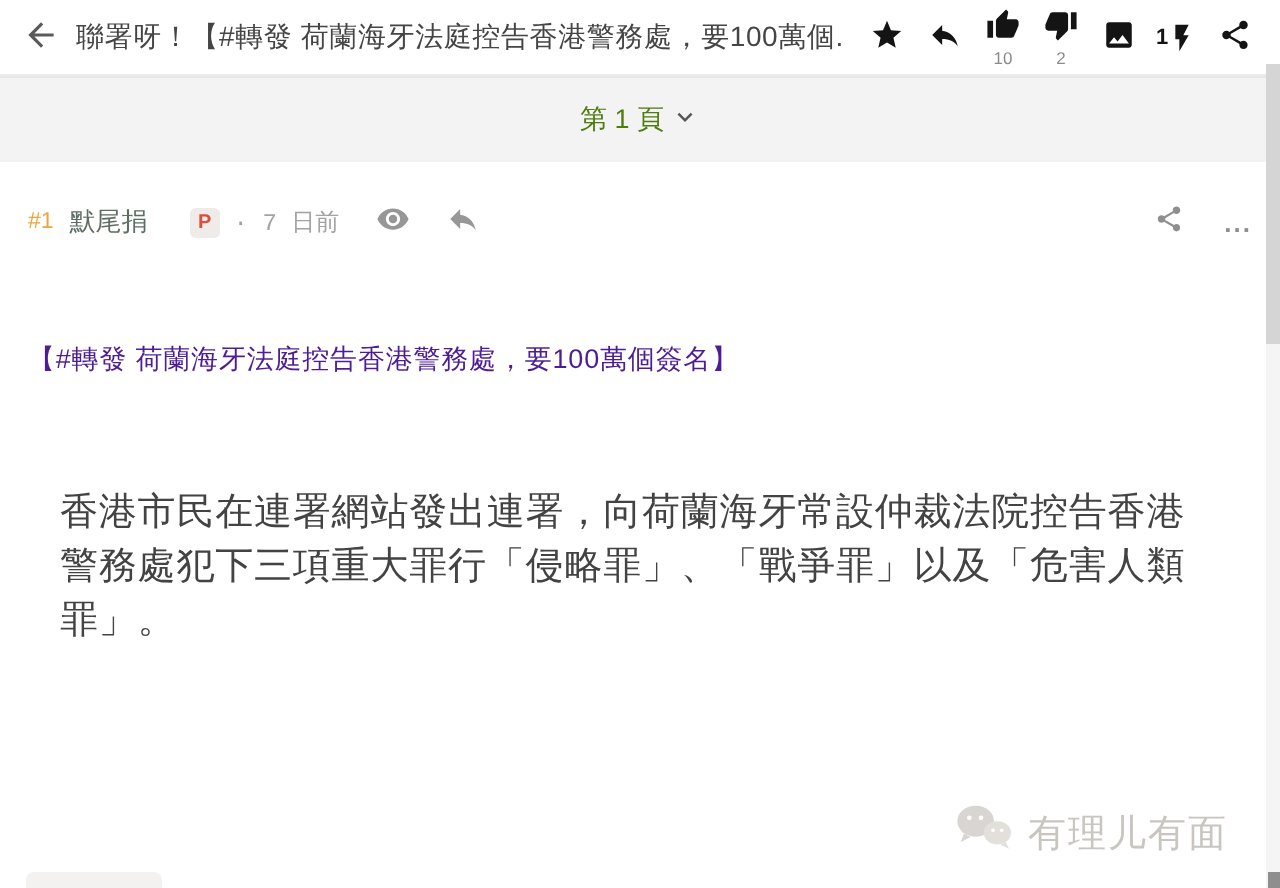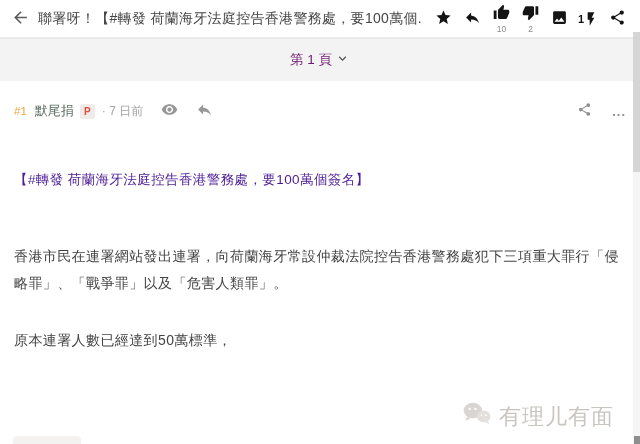--- a/index.html
+++ b/index.html
@@ -23,52 +23,52 @@
   .top-actions { display:flex; align-items:center; margin-left:6px; }
   .action { display:flex; flex-direction:column; align-items:center; width:29px; }
   .action svg { width:17px; height:17px; fill:#141414; }
   .action .count { font-size:8.5px; color:#8a8a8a; line-height:1; margin-top:1px; }
   .flashwrap { display:flex; flex-direction:row; align-items:center; }
   .flash-num { font-size:11px; font-weight:bold; color:#141414; margin-right:-1px; }
   
   .pagebar {
     height:42px; background:#f3f3f3; border-top:1px solid #e7e7e7;
     display:flex; align-items:center; justify-content:center; gap:3px;
-    font-size:13.5px; color:#701a75; cursor:pointer;
+    font-size:13.5px; color:#4d7c0f; cursor:pointer;
   }
   .pagebar svg { width:15px; height:15px; fill:#565656; }
   
   .content { padding:0 14px; }
   .post-head { display:flex; align-items:center; margin-top:20px; font-size:13px; }
   .post-num { color:#efa53e; font-size:11.5px; margin-right:8px; }
-  .author { color:#5d6f63; margin-right:6px; cursor:pointer; }
+  .author { color:#5d6f63; margin-right:21px; cursor:pointer; }
   .badge {
     background:#eeebe8; color:#dc4f3d; font-weight:bold; font-size:10px;
     width:15px; height:15px; border-radius:3px; display:inline-flex;
     align-items:center; justify-content:center; margin-right:7px;
   }
-  .time { color:#a3a3a3; font-size:12px; }
+  .time { color:#a3a3a3; font-size:12px;font-family:Liberation Mono, monospace; }
   .head-ic { margin-left:18px; }
   .head-ic svg { width:17px; height:17px; fill:#979797; }
   .spacer { flex:1; }
   .share-sm svg { width:15px; height:15px; fill:#8f8f8f; }
   .more { color:#8f8f8f; font-size:13px; font-weight:bold; letter-spacing:1px; margin-left:20px; cursor:pointer; }
   .post-title { margin:50px 0 0 0; font-size:13.5px; color:#4c1d95; letter-spacing:.4px; }
-  .para { margin:0; font-size:14px; color:#434343; line-height:27px; letter-spacing:.4px; }
+  .para { margin:16px; font-size:19px; color:#434343; line-height:27px; letter-spacing:.4px; }
   .para1 { margin-top:54px; }
   .para2 { margin-top:30px; }
   .post-link { display:inline-block; margin-top:34px; font-size:11px; color:#4e808e; text-decoration:none; letter-spacing:.2px; }
   
   .link-chip {
     position:absolute; left:13px; top:436px; width:68px; height:10px;
     background:#f4f2f1; border-radius:4px 4px 0 0; cursor:pointer;
   }
   .watermark {
     position:absolute; right:26px; top:401px; display:flex; align-items:center;
-    gap:7px; color:#c9c6c1; font-size:22px; letter-spacing:1px;
+    gap:7px; color:#c9c6c1; font-size:19px; letter-spacing:1px;
   }
   .watermark svg { width:30px; height:25px; }
   
   .scroll-track { position:absolute; right:0; top:32px; width:7px; height:412px; background:#f5f5f5; }
   .scroll-thumb { position:absolute; right:0; top:32px; width:7px; height:140px; background:#d5d5d5; cursor:grab; }
   .scroll-nub { position:absolute; right:0; bottom:0; width:6px; height:8px; background:#8e8e8e; }
 </style>
 </head>
 <body>
 
@@ -174,21 +174,21 @@
           <svg viewBox="0 0 24 24">
               <path d="M18 16.08c-.76 0-1.44.3-1.96.77L8.91 12.7c.05-.23.09-.46.09-.7s-.04-.47-.09-.7l7.05-4.11c.54.5 1.25.81 2.04.81 1.66 0 3-1.34 3-3s-1.34-3-3-3-3 1.34-3 3c0 .24.04.47.09.7L8.04 9.81C7.5 9.31 6.79 9 6 9c-1.66 0-3 1.34-3 3s1.34 3 3 3c.79 0 1.5-.31 2.04-.81l7.12 4.16c-.05.21-.08.43-.08.65 0 1.61 1.31 2.92 2.92 2.92 1.61 0 2.92-1.31 2.92-2.92s-1.31-2.92-2.92-2.92z" fill="#8f8f8f"></path>
             </svg>
         </span>
       </span>
       <span class="more">...</span>
     </div>
 
     <p class="post-title">【#轉發 荷蘭海牙法庭控告香港警務處，要100萬個簽名】</p>
     <p class="para para1">香港市民在連署網站發出連署，向荷蘭海牙常設仲裁法院控告香港警務處犯下三項重大罪行「侵略罪」、「戰爭罪」以及「危害人類罪」。</p>
-    <p class="para para2"><span>原本連署人數已經達到50萬標準，</span><br></p>
+    <p class="para para2"><br></p>
   </div>
 
   <div class="link-chip"></div>
 
   <div class="watermark">
     <span>
       <svg viewBox="0 0 36 30">
         <ellipse cx="13" cy="11.5" rx="11" ry="9.3" fill="#d9d6d1"></ellipse>
         <path d="M6 19l-2 5 6-3z" fill="#d9d6d1"></path>
         <circle cx="9.2" cy="9.5" r="1.4" fill="#ffffff"></circle>

